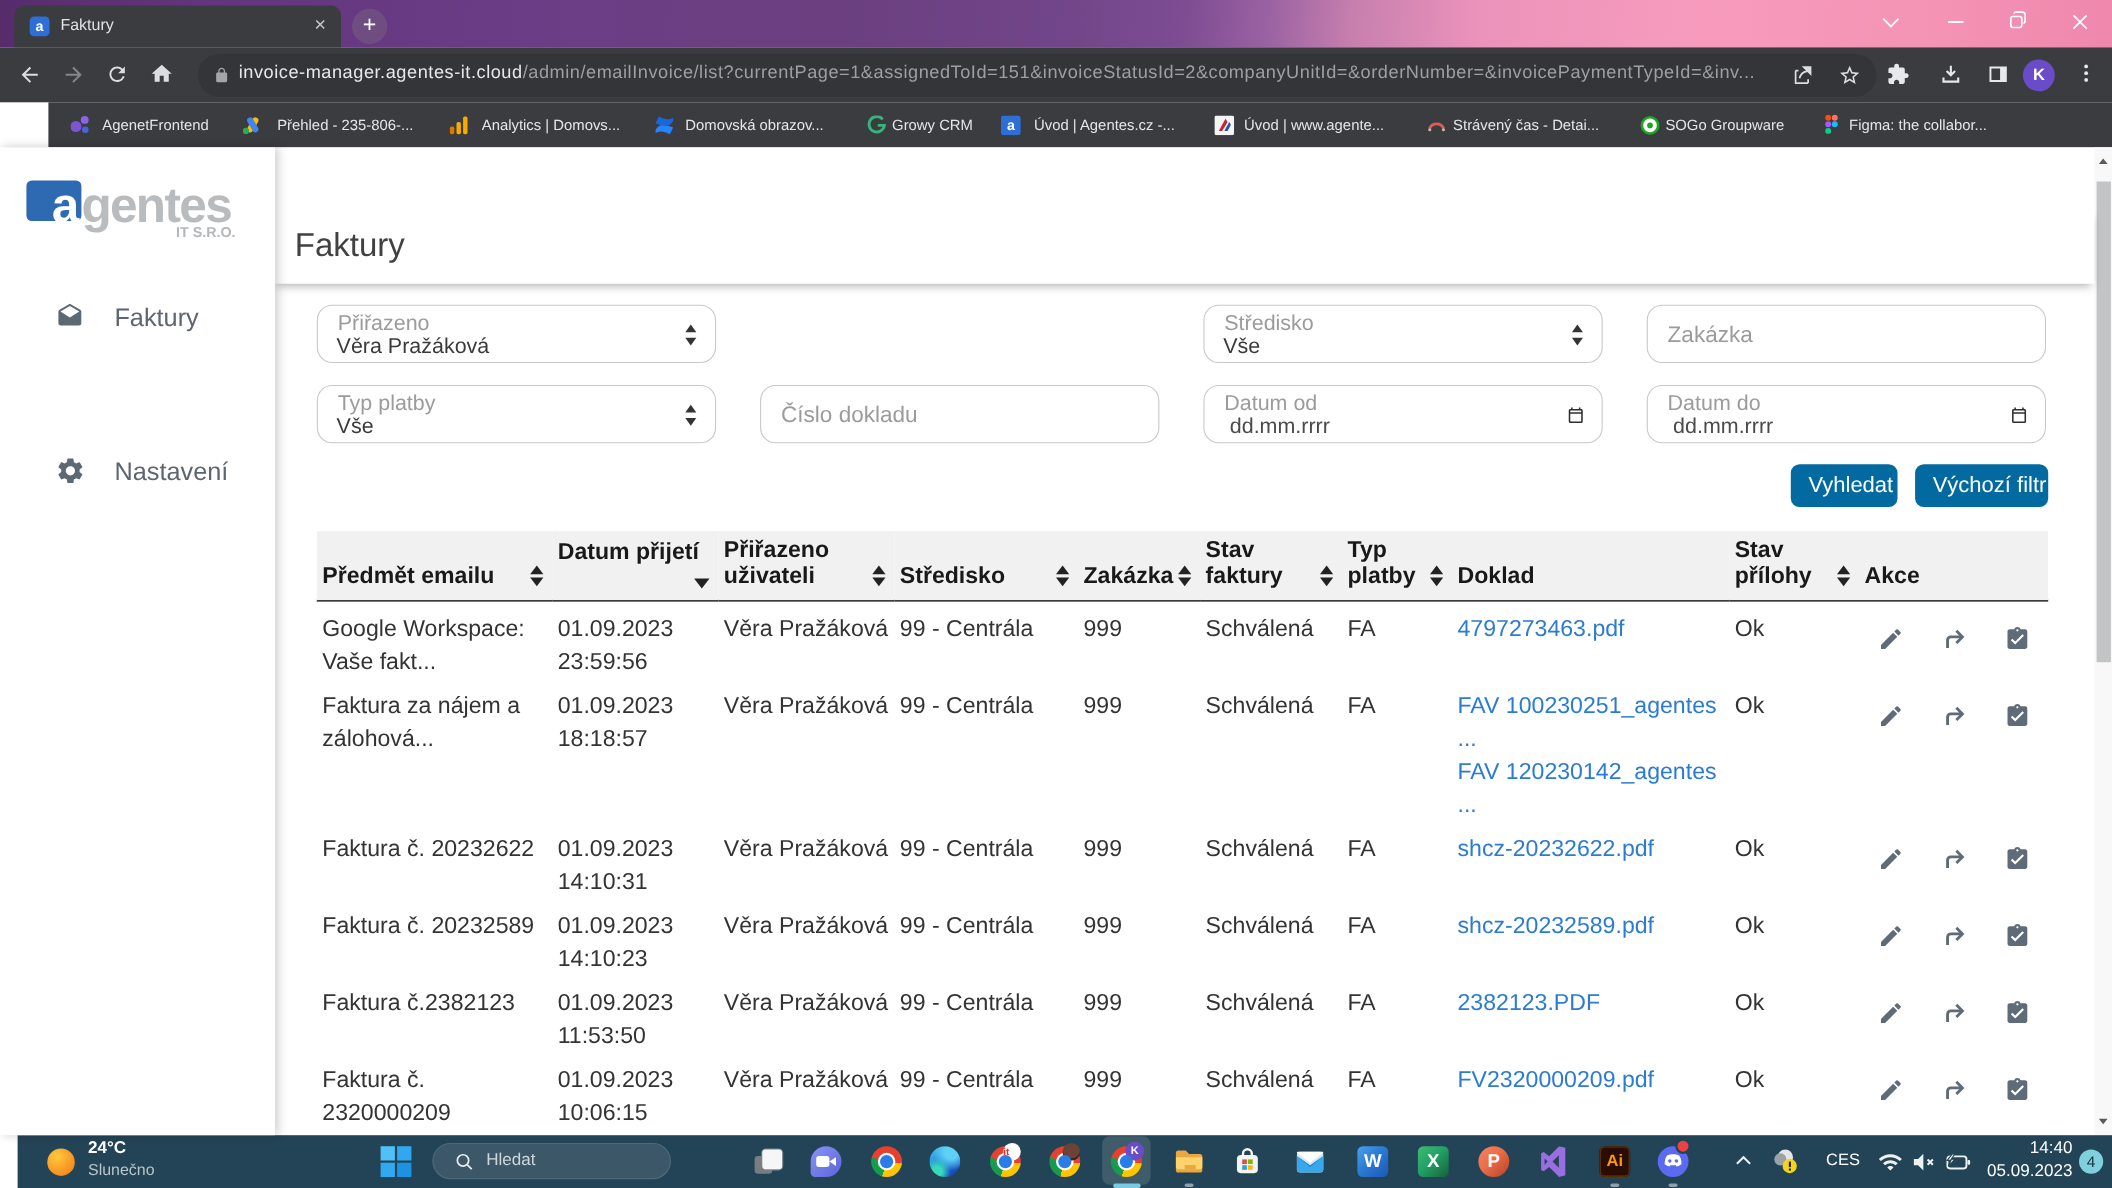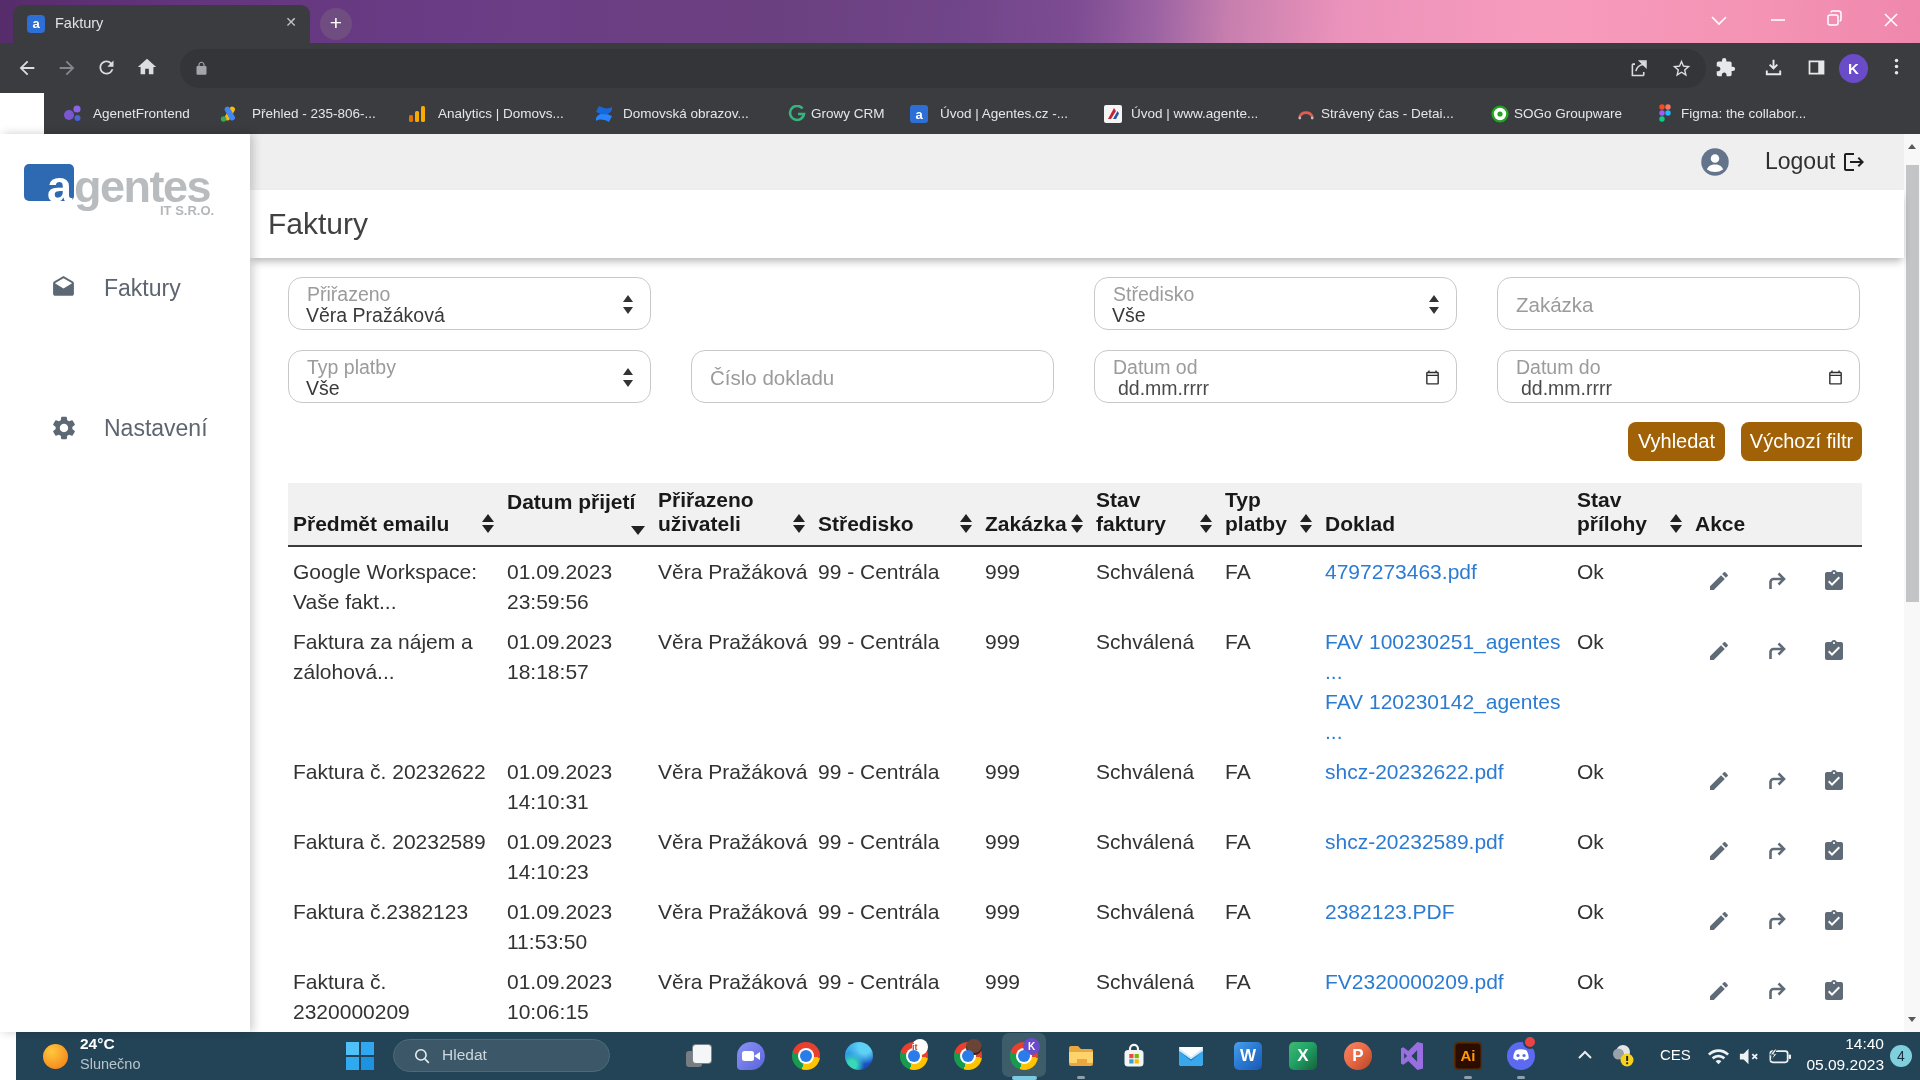--- a/index.html
+++ b/index.html
@@ -44,22 +44,22 @@
 
 .fbox { position:absolute; width:363px; height:53px; background:#fff; border:1.5px solid #c9c9c9; border-radius:14px; }
 .fbox .lab { position:absolute; left:18px; top:5px; font-size:19.5px; color:#9b9b9b; }
 .fbox .val { position:absolute; left:17px; top:26px; font-size:19.5px; color:#3a3a3a; }
 .fbox .ph  { position:absolute; left:18px; top:15px; font-size:20.5px; color:#9b9b9b; }
 .spin { position:absolute; right:16px; top:17px; width:11px; height:19px; }
 .spin:before { content:""; position:absolute; top:0; left:0; border-left:5.5px solid transparent;
   border-right:5.5px solid transparent; border-bottom:7px solid #333; }
 .spin:after { content:""; position:absolute; bottom:0; left:0; border-left:5.5px solid transparent;
   border-right:5.5px solid transparent; border-top:7px solid #333; }
-.btn { position:absolute; height:39px; background:#a16207; border-radius:8px; color:#fff;
-  font-size:20px; text-align:center; line-height:39px; }
+.btn { position:absolute; height:39px; background:#0369a1; border-radius:8px; color:#fff;
+  font-size:20px; line-height:39px;padding-left:16px; }
 
 
 #tbl { position:absolute; left:288px; top:349px; width:1574px; border-collapse:collapse; table-layout:fixed; }
 #tbl th { background:#f1f1f2; border-bottom:2px solid #3c3c3c; font-size:21px; font-weight:bold;
   color:#191919; text-align:left; vertical-align:bottom; padding:0 0 9px 5px; position:relative; height:63px; }
 #tbl td { vertical-align:top; padding:10px 0 0 5px; font-size:21px; color:#333; line-height:30px; }
 #tbl a { color:#2c7bd3; text-decoration:none; }
 .sort { position:absolute; right:7px; bottom:12px; width:13px; height:19px; }
 .sort:before { content:""; position:absolute; top:0; left:0; border-left:6.5px solid transparent;
   border-right:6.5px solid transparent; border-bottom:8px solid #222; }
@@ -115,20 +115,21 @@
     <svg class="abs" style="left:96px;top:14px" width="21" height="21" viewBox="0 0 24 24">
         <path d="M17.65 6.35A7.96 7.96 0 0 0 12 4c-4.42 0-7.99 3.58-7.99 8s3.57 8 7.99 8c3.73 0 6.84-2.55 7.73-6h-2.08A5.99 5.99 0 0 1 12 18c-3.31 0-6-2.69-6-6s2.69-6 6-6c1.66 0 3.14.69 4.22 1.78L13 11h7V4l-2.35 2.35z" fill="#dbdde0"></path>
       </svg>
     <svg class="abs" style="left:136px;top:13px" width="22" height="22" viewBox="0 0 24 24">
         <path d="M10 20v-6h4v6h5v-8h3L12 3 2 12h3v8z" fill="#dbdde0"></path>
       </svg>
     <div id="omnibox">
       <svg class="abs" style="left:14px;top:12px" width="15" height="15" viewBox="0 0 24 24">
           <path d="M18 8h-1V6c0-2.76-2.24-5-5-5S7 3.24 7 6v2H6c-1.1 0-2 .9-2 2v10c0 1.1.9 2 2 2h12c1.1 0 2-.9 2-2V10c0-1.1-.9-2-2-2zm-3.1 0H8.9V6c0-1.71 1.39-3.1 3.1-3.1 1.71 0 3.1 1.39 3.1 3.1v2z" fill="#a2a6ab"></path>
         </svg>
+      <div id="urltext">invoice-manager.agentes-it.cloud<span class="gray">/admin/emailInvoice/list?currentPage=1&amp;assignedToId=151&amp;invoiceStatusId=2&amp;companyUnitId=&amp;orderNumber=&amp;invoicePaymentTypeId=&amp;inv...</span></div>
       <svg class="abs" style="left:1448px;top:9px" width="21" height="21" viewBox="0 0 24 24">
           <path d="M5 7v13h13" stroke="#dbdde0" stroke-width="1.8" fill="none"></path>
           <path d="M5 7h3M18 20v-4" stroke="#dbdde0" stroke-width="1.8" fill="none"></path>
           <path d="M9 15c1-4 4-7 8.5-7.5" stroke="#dbdde0" stroke-width="1.8" fill="none"></path>
           <path d="M13.5 3.5h7v7z" fill="none" stroke="#dbdde0" stroke-width="1.8"></path>
           <path d="M14 4l6 0 0 6z" fill="#dbdde0"></path>
         </svg>
       <svg class="abs" style="left:1491px;top:9px" width="21" height="21" viewBox="0 0 24 24">
           <path d="M22 9.24l-7.19-.62L12 2 9.19 8.63 2 9.24l5.46 4.73L5.82 21 12 17.27 18.18 21l-1.63-7.03L22 9.24zM12 15.4l-3.76 2.27 1-4.28-3.32-2.88 4.38-.38L12 6.1l1.71 4.04 4.38.38-3.32 2.88 1 4.28L12 15.4z" fill="#dbdde0"></path>
         </svg>
@@ -205,31 +206,20 @@
         <circle cx="6" cy="3" r="2.7" fill="#f24e1e"></circle>
         <circle cx="12" cy="3" r="2.7" fill="#ff7262"></circle>
         <circle cx="6" cy="9" r="2.7" fill="#a259ff"></circle>
         <circle cx="12" cy="9" r="2.7" fill="#1abcfe"></circle>
         <circle cx="6" cy="15" r="2.7" fill="#0acf83"></circle>
       </svg>
     <span class="bk" style="left:1637px">Figma: the collabor...</span>
     <span class="bk" style="left:1884px;font-size:16px;color:#cfd2d6">»</span>
   </div>
   <div id="page">
-    <div id="topbar">
-      <svg class="abs" style="left:1450px;top:13px" width="30" height="30" viewBox="0 0 24 24">
-          <circle cx="12" cy="12" r="11" fill="#64748b"></circle>
-          <circle cx="12" cy="9.2" r="3.4" fill="#fff"></circle>
-          <path d="M12 14c-3.2 0-5.8 1.6-6.4 3.9a11 11 0 0 0 12.8 0C17.8 15.6 15.2 14 12 14z" fill="#fff"></path>
-        </svg>
-      <span class="abs" style="left:1515px;top:14px;font-size:23px;color:#2f2f2f">Logout</span>
-      <svg class="abs" style="left:1592px;top:16px" width="24" height="24" viewBox="0 0 24 24">
-          <path d="M17 7l-1.41 1.41L18.17 11H8v2h10.17l-2.58 2.58L17 17l5-5zM4 5h8V3H4c-1.1 0-2 .9-2 2v14c0 1.1.9 2 2 2h8v-2H4V5z" fill="#1e1e1e"></path>
-        </svg>
-    </div>
     <div id="titleband">
         <div class="t">Faktury</div>
       </div>
     <div id="sidebar">
       <div class="abs" style="left:24px;top:30px;width:50px;height:37px;border-radius:5px;background:#2e6ab1"></div>
       <span class="abs" style="left:47px;top:27px;font-size:45px;font-weight:bold;color:#fff;letter-spacing:-1px">a</span>
       <span class="abs" style="left:74px;top:27px;font-size:45px;font-weight:bold;color:#b9bcbf;letter-spacing:-1.5px">gentes</span>
       <span class="abs" style="left:160px;top:69px;font-size:13px;font-weight:bold;color:#b4b7ba">IT S.R.O.</span>
       <div class="navitem" style="top:132px">
         <svg width="27" height="25" viewBox="0 0 24 24">

